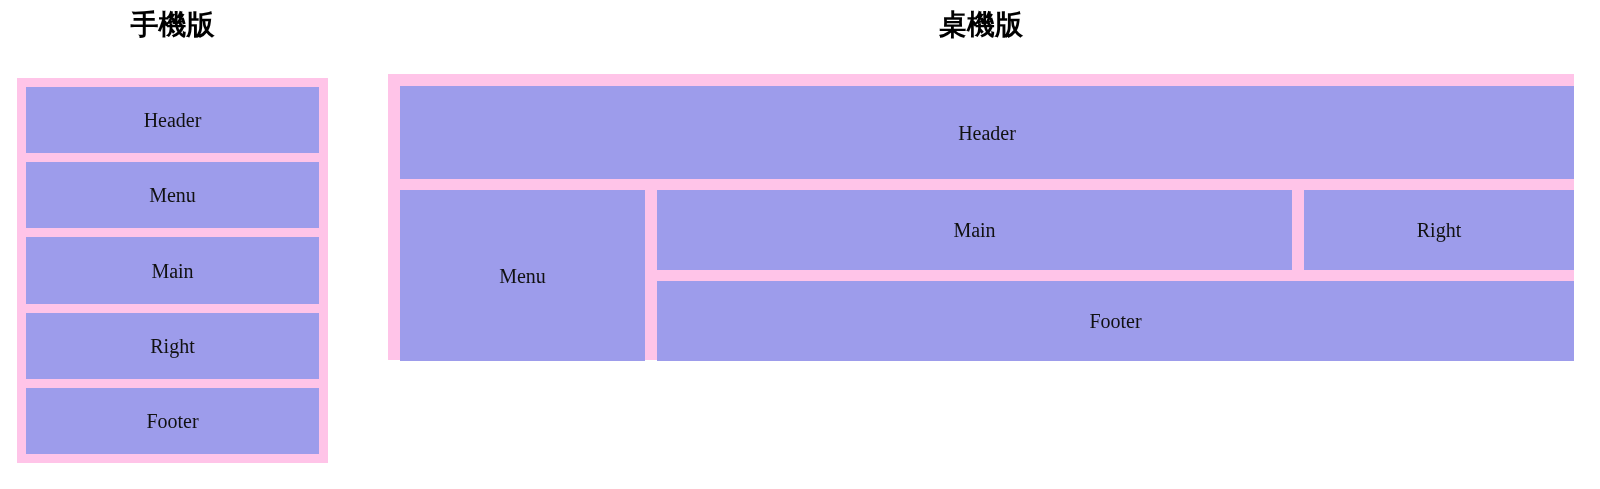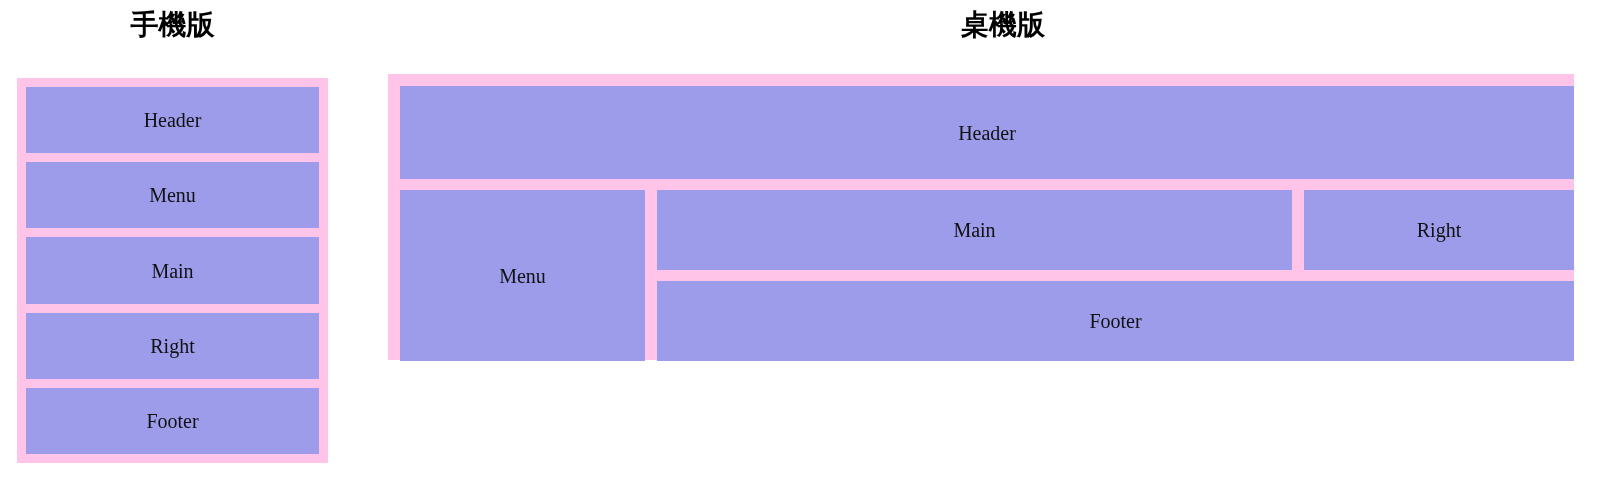--- a/index.html
+++ b/index.html
@@ -21,21 +21,21 @@
     top: 8px;
     font-family: "DejaVu Sans", "Liberation Sans", sans-serif;
     font-weight: bold;
     font-size: 28px;
     line-height: 34px;
     color: #000000;
     text-align: center;
     white-space: nowrap;
   }
   #title-mobile  { left: 0;    width: 345px; }
-  #title-desktop { left: 410px; width: 1186px; }
+  #title-desktop { left: 388px; width: 1186px; }
 
   
   .block {
     background: var(--block-bg, #9d9ceb);
     color: #111111;
     font-family: "Liberation Serif", "DejaVu Serif", serif;
     font-size: 20px;
     line-height: 24px;
     display: flex;
     align-items: center;

